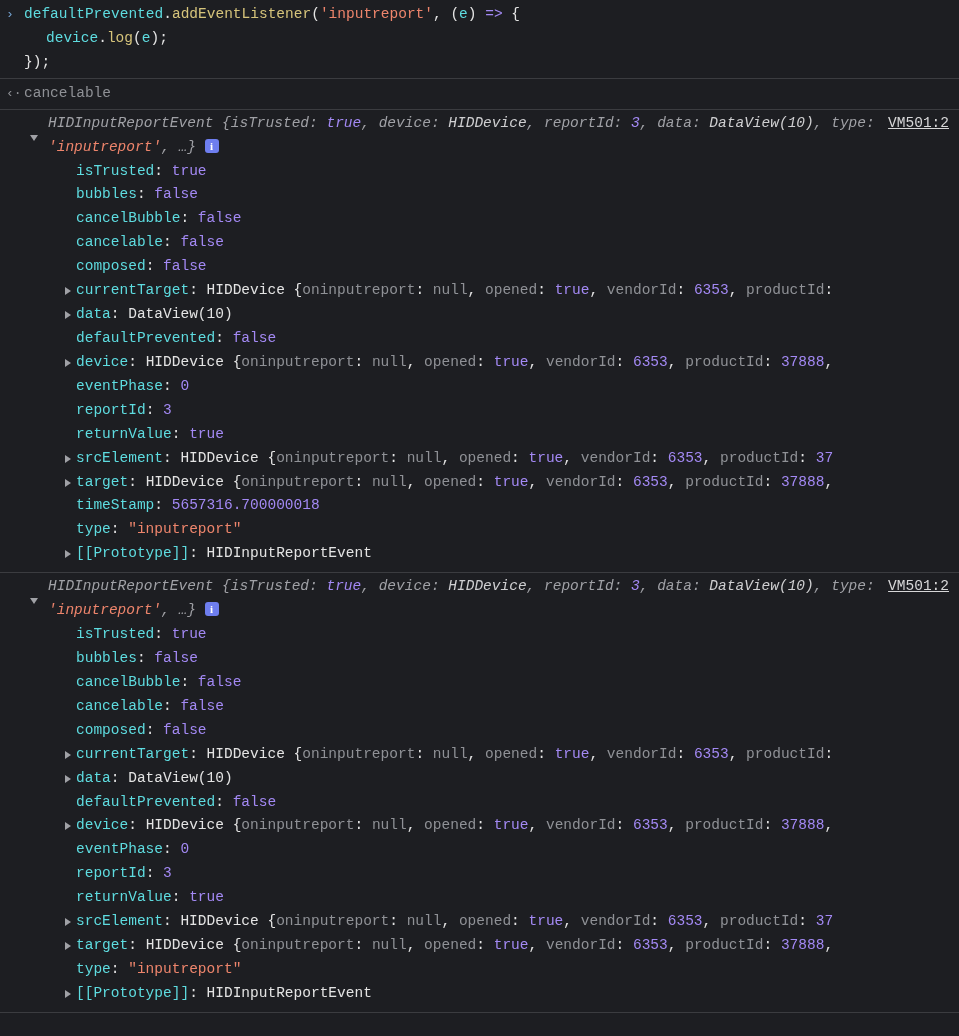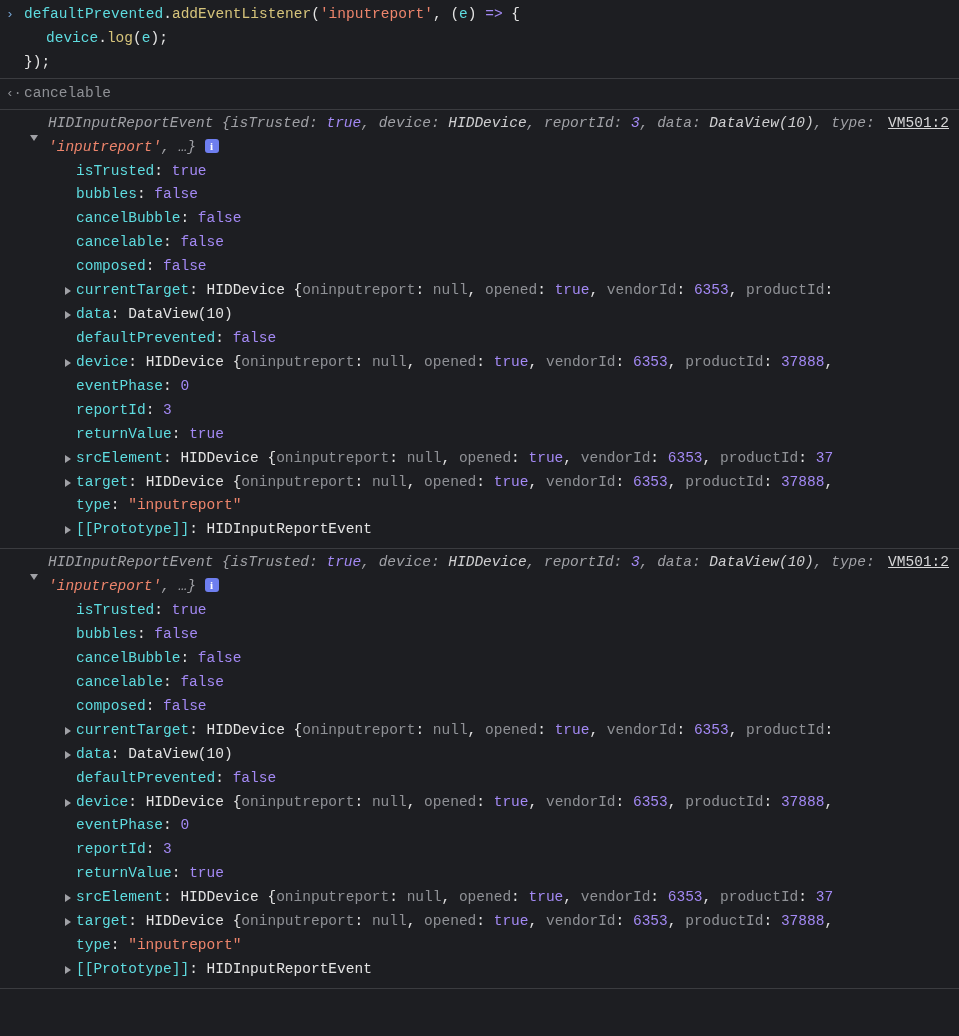--- a/index.html
+++ b/index.html
@@ -152,20 +152,21 @@
         <div class="prop-line"><span class="caret-slot"></span><span class="cyan" style="font-style:normal">composed</span><span class="white">: </span><span class="kw" style="font-style:normal">false</span></div>
         <div class="prop-line"><span class="caret-slot"><span class="caret right"></span></span><span class="cyan" style="font-style:normal">currentTarget</span><span class="white">: </span><span class="plain" style="font-style:normal">HIDDevice {</span><span class="muted" style="font-style:normal">oninputreport</span><span class="plain" style="font-style:normal">: </span><span class="muted" style="font-style:normal">null</span><span class="plain" style="font-style:normal">, </span><span class="muted" style="font-style:normal">opened</span><span class="plain" style="font-style:normal">: </span><span class="kw" style="font-style:normal">true</span><span class="plain" style="font-style:normal">, </span><span class="muted" style="font-style:normal">vendorId</span><span class="plain" style="font-style:normal">: </span><span class="num" style="font-style:normal">6353</span><span class="plain" style="font-style:normal">, </span><span class="muted" style="font-style:normal">productId</span><span class="plain" style="font-style:normal">:</span></div>
         <div class="prop-line"><span class="caret-slot"><span class="caret right"></span></span><span class="cyan" style="font-style:normal">data</span><span class="white">: </span><span class="plain" style="font-style:normal">DataView(10)</span></div>
         <div class="prop-line"><span class="caret-slot"></span><span class="cyan" style="font-style:normal">defaultPrevented</span><span class="white">: </span><span class="kw" style="font-style:normal">false</span></div>
         <div class="prop-line"><span class="caret-slot"><span class="caret right"></span></span><span class="cyan" style="font-style:normal">device</span><span class="white">: </span><span class="plain" style="font-style:normal">HIDDevice {</span><span class="muted" style="font-style:normal">oninputreport</span><span class="plain" style="font-style:normal">: </span><span class="muted" style="font-style:normal">null</span><span class="plain" style="font-style:normal">, </span><span class="muted" style="font-style:normal">opened</span><span class="plain" style="font-style:normal">: </span><span class="kw" style="font-style:normal">true</span><span class="plain" style="font-style:normal">, </span><span class="muted" style="font-style:normal">vendorId</span><span class="plain" style="font-style:normal">: </span><span class="num" style="font-style:normal">6353</span><span class="plain" style="font-style:normal">, </span><span class="muted" style="font-style:normal">productId</span><span class="plain" style="font-style:normal">: </span><span class="num" style="font-style:normal">37888</span><span class="plain" style="font-style:normal">,</span></div>
         <div class="prop-line"><span class="caret-slot"></span><span class="cyan" style="font-style:normal">eventPhase</span><span class="white">: </span><span class="num" style="font-style:normal">0</span></div>
         <div class="prop-line"><span class="caret-slot"></span><span class="cyan" style="font-style:normal">reportId</span><span class="white">: </span><span class="num" style="font-style:normal">3</span></div>
         <div class="prop-line"><span class="caret-slot"></span><span class="cyan" style="font-style:normal">returnValue</span><span class="white">: </span><span class="kw" style="font-style:normal">true</span></div>
         <div class="prop-line"><span class="caret-slot"><span class="caret right"></span></span><span class="cyan" style="font-style:normal">srcElement</span><span class="white">: </span><span class="plain" style="font-style:normal">HIDDevice {</span><span class="muted" style="font-style:normal">oninputreport</span><span class="plain" style="font-style:normal">: </span><span class="muted" style="font-style:normal">null</span><span class="plain" style="font-style:normal">, </span><span class="muted" style="font-style:normal">opened</span><span class="plain" style="font-style:normal">: </span><span class="kw" style="font-style:normal">true</span><span class="plain" style="font-style:normal">, </span><span class="muted" style="font-style:normal">vendorId</span><span class="plain" style="font-style:normal">: </span><span class="num" style="font-style:normal">6353</span><span class="plain" style="font-style:normal">, </span><span class="muted" style="font-style:normal">productId</span><span class="plain" style="font-style:normal">: </span><span class="num" style="font-style:normal">37</span></div>
         <div class="prop-line"><span class="caret-slot"><span class="caret right"></span></span><span class="cyan" style="font-style:normal">target</span><span class="white">: </span><span class="plain" style="font-style:normal">HIDDevice {</span><span class="muted" style="font-style:normal">oninputreport</span><span class="plain" style="font-style:normal">: </span><span class="muted" style="font-style:normal">null</span><span class="plain" style="font-style:normal">, </span><span class="muted" style="font-style:normal">opened</span><span class="plain" style="font-style:normal">: </span><span class="kw" style="font-style:normal">true</span><span class="plain" style="font-style:normal">, </span><span class="muted" style="font-style:normal">vendorId</span><span class="plain" style="font-style:normal">: </span><span class="num" style="font-style:normal">6353</span><span class="plain" style="font-style:normal">, </span><span class="muted" style="font-style:normal">productId</span><span class="plain" style="font-style:normal">: </span><span class="num" style="font-style:normal">37888</span><span class="plain" style="font-style:normal">,</span></div>
+        <div class="prop-line"><span class="caret-slot"></span><span class="cyan" style="font-style:normal">timeStamp</span><span class="white">: </span><span class="num" style="font-style:normal">5657316.700000018</span></div>
         <div class="prop-line"><span class="caret-slot"></span><span class="cyan" style="font-style:normal">type</span><span class="white">: </span><span class="str" style="font-style:normal">"inputreport"</span></div>
         <div class="prop-line"><span class="caret-slot"><span class="caret right"></span></span><span class="cyan" style="font-style:normal">[[Prototype]]</span><span class="white">: </span><span class="plain" style="font-style:normal">HIDInputReportEvent</span></div>
       </div>
     </div>
     <div class="log-entry">
       <span class="source-link">VM501:2</span>
       <div class="header-line"><span class="caret header-caret"></span><span class="gray"><i>HIDInputReportEvent {isTrusted: <span class="kw" style="font-style:italic">true</span>, device: <span class="plain" style="color:#cfcfd1;font-style:italic">HIDDevice</span>, reportId: <span class="num" style="font-style:italic">3</span>, data: <span class="plain" style="color:#cfcfd1;font-style:italic">DataView(10)</span>, type: <span class="str" style="font-style:italic">'inputreport'</span>, …}</i></span> <span class="info-badge">i</span></div>
       <div class="props">
         <div class="prop-line"><span class="caret-slot"></span><span class="cyan" style="font-style:normal">isTrusted</span><span class="white">: </span><span class="kw" style="font-style:normal">true</span></div>
         <div class="prop-line"><span class="caret-slot"></span><span class="cyan" style="font-style:normal">bubbles</span><span class="white">: </span><span class="kw" style="font-style:normal">false</span></div>

